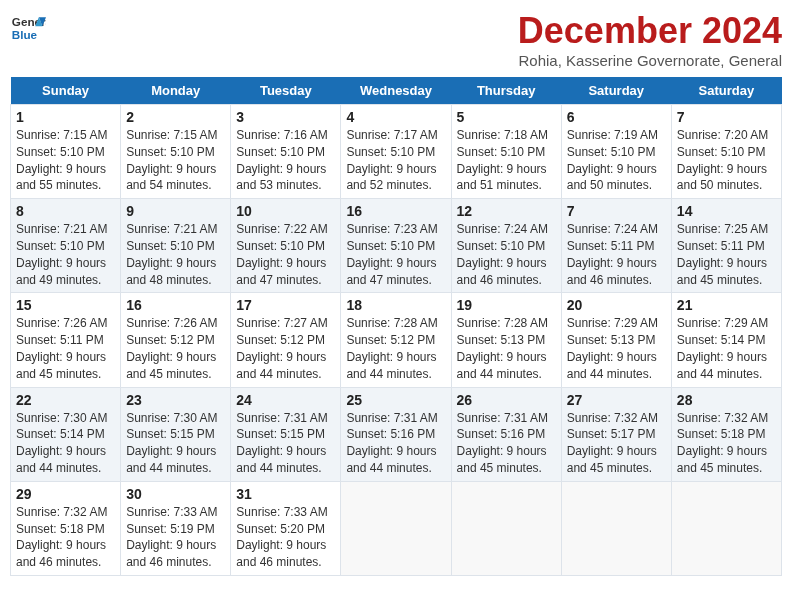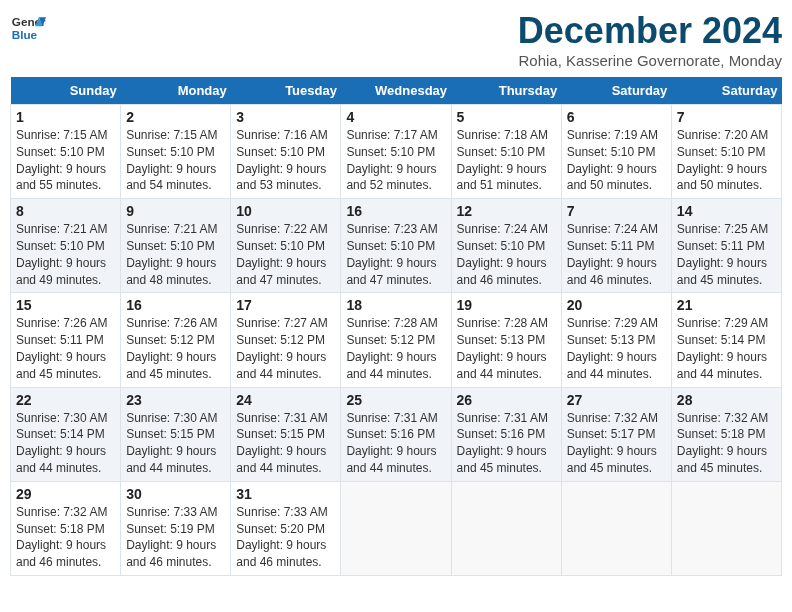--- a/index.html
+++ b/index.html
@@ -24,36 +24,36 @@
     .logo-icon {
       width: 36px;
       height: 36px;
     }
     .title-area {
       text-align: right;
     }
     .month-title {
       font-size: 36px;
       font-weight: bold;
-      color: #0c4a6e;
+      color: #b91c1c;
     }
     .location-title {
       font-size: 15px;
       color: #555;
     }
     table {
       width: 100%;
       border-collapse: collapse;
       font-size: 11px;
     }
     thead tr th {
       background-color: #1a6eb5;
       color: #fff;
       padding: 6px 4px;
-      text-align: right;
+      text-align: center;
       font-size: 13px;
       font-weight: bold;
     }
     tbody tr {
       vertical-align: top;
     }
     tbody tr:nth-child(odd) {
       background-color: #fff;
     }
     tbody tr:nth-child(even) {
@@ -88,21 +88,21 @@
   <div class="logo">
     <svg class="logo-icon" viewBox="0 0 40 40">
       <text x="2" y="18" font-size="13" font-weight="bold" fill="#333" font-family="Arial">General</text>
       <text x="2" y="32" font-size="13" font-weight="bold" fill="#1a6eb5" font-family="Arial">Blue</text>
       <polygon points="32,8 40,8 36,18" fill="#1a6eb5"></polygon>
       <polygon points="32,8 36,18 28,18" fill="#3399cc"></polygon>
     </svg>
   </div>
   <div class="title-area">
     <div class="month-title">December 2024</div>
-    <div class="location-title">Rohia, Kasserine Governorate, Monday</div>
+    <div class="location-title">Rohia, Kasserine Governorate, General</div>
   </div>
 </div>
 
 <table>
   <thead>
     <tr>
       <th>Sunday</th>
       <th>Monday</th>
       <th>Tuesday</th>
       <th>Wednesday</th>

